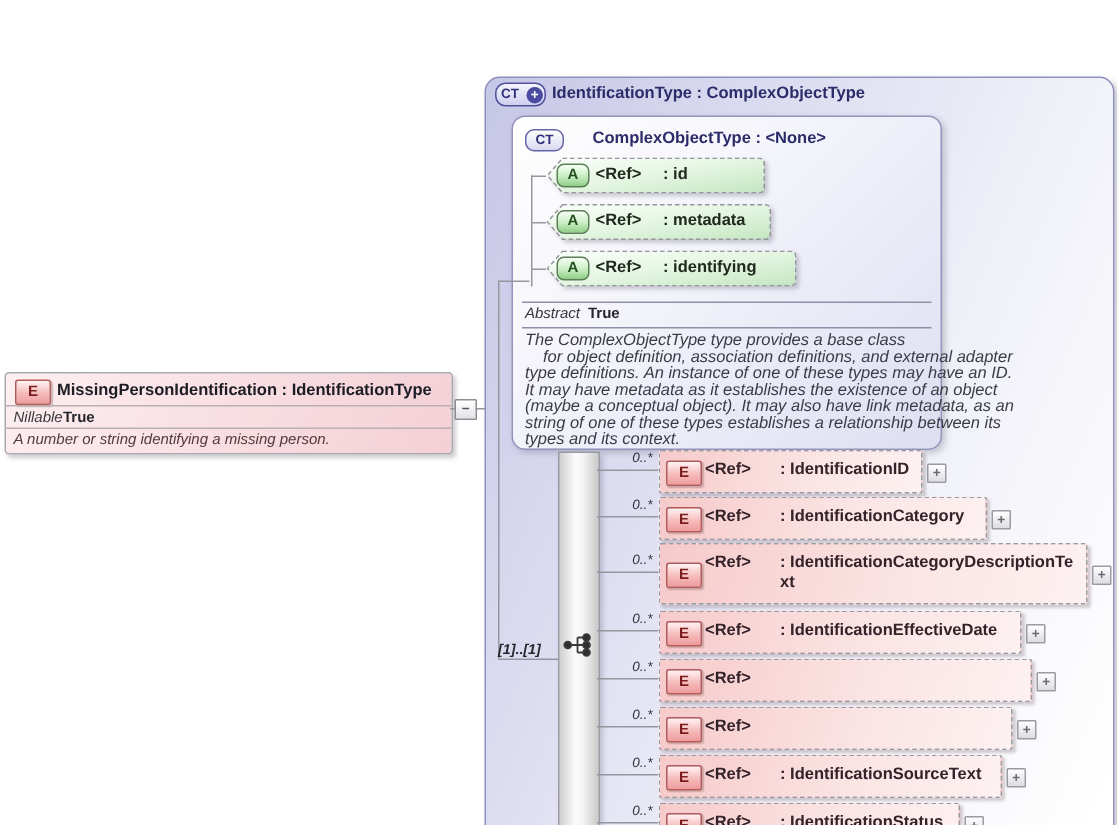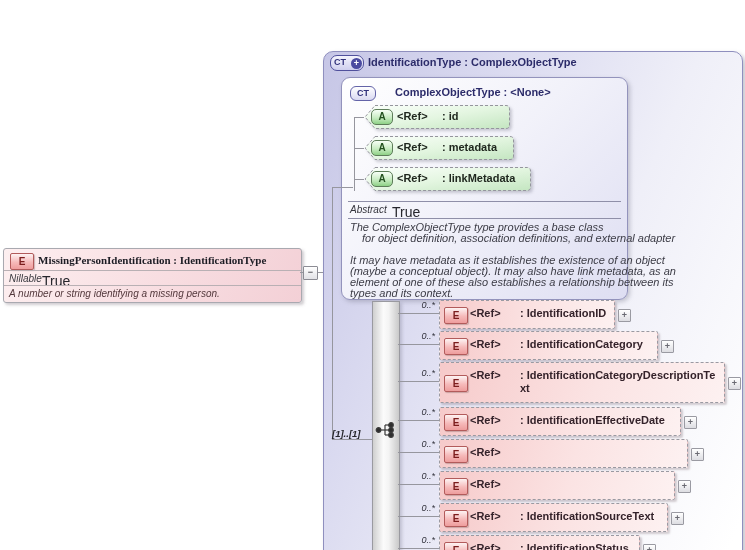--- a/index.html
+++ b/index.html
@@ -10,21 +10,21 @@
   .vline{position:absolute;width:1px;background:#96969e;}
 
   
   .lbox{position:absolute;left:3px;top:248px;width:297px;height:53px;
         border:1px solid #a9a9b0;border-radius:3px;
         background:linear-gradient(115deg,#fdeff0 0%,#f8dde1 55%,#f3d0d6 100%);
         box-shadow:2px 2px 3px rgba(120,110,120,.35);}
   .lbox .sep{position:absolute;left:0;right:0;height:1px;background:#b9b0b4;}
   .box-title{position:absolute;font-size:11px;font-weight:bold;color:#1c1c24;white-space:nowrap;}
   .attr-label{font-style:italic;font-size:10px;color:#3a3a40;position:absolute;white-space:nowrap;}
-  .attr-value{font-weight:normal;font-size:14px;color:#26262c;position:absolute;white-space:nowrap;}
+  .attr-value{font-weight:bold;font-size:10px;color:#26262c;position:absolute;white-space:nowrap;}
   .lbox-desc{position:absolute;font-style:italic;font-size:10px;color:#53383c;white-space:nowrap;}
 
   
   .e-icon{position:absolute;width:22px;height:15px;line-height:15px;text-align:center;
           font-size:10px;font-weight:bold;color:#7c1d1d;border:1px solid #b25b5b;border-radius:2px;
           background:linear-gradient(to bottom,#fdf3f3 0%,#f6baba 55%,#ee9d9d 100%);
           box-shadow:1px 1px 1px rgba(120,80,80,.35);}
   .a-icon{position:absolute;width:20px;height:14px;line-height:14px;text-align:center;
           font-size:10px;font-weight:bold;color:#23501f;border:1px solid #5d7d59;border-radius:5px;
           background:linear-gradient(to bottom,#f7fff6 0%,#c8ecc2 55%,#8ed186 100%);}
@@ -92,21 +92,21 @@
       <stop offset="0.5" stop-color="#e4f6e1"></stop>
       <stop offset="1" stop-color="#c4e6c1"></stop>
     </linearGradient>
   </defs>
 </svg>
 
 <div class="stage">
 
   <div class="lbox">
     <span class="e-icon" style="left:6px;top:4px;">E</span>
-    <div class="box-title" style="left:34px;top:5px;font-family:Liberation Serif, serif;">MissingPersonIdentification : IdentificationType</div>
+    <div class="box-title" style="left:34px;top:5px;">MissingPersonIdentification : IdentificationType</div>
     <div class="sep" style="top:21px;"></div>
     <div class="attr-label" style="left:5px;top:24px;">Nillable</div>
     <div class="attr-value" style="left:38px;top:24px;">True</div>
     <div class="sep" style="top:36px;"></div>
     <div class="lbox-desc" style="left:5px;top:39px;">A number or string identifying a missing person.</div>
   </div>
 
   <div class="hline" style="left:300px;top:272px;width:31px;"></div>
   <div class="toggle">−</div>
 
@@ -141,32 +141,33 @@
         <span class="a-icon" style="left:7px;top:4px;">A</span>
         <span class="ref-text" style="left:33px;top:5px;">&lt;Ref&gt;</span>
         <span class="name-text" style="left:78px;top:5px;">: metadata</span>
       </div>
       <div class="attr-row" style="left:22px;top:89px;width:167px;">
         <svg width="167" height="24">
             <path d="M11 .5 H163 Q166.5 .5 166.5 4 V20 Q166.5 23.5 163 23.5 H11 L1 12 Z" fill="url(#attrGrad)" stroke="#95959d" stroke-width="1" stroke-dasharray="3 2"></path>
           </svg>
         <span class="a-icon" style="left:7px;top:4px;">A</span>
         <span class="ref-text" style="left:33px;top:5px;">&lt;Ref&gt;</span>
-        <span class="name-text" style="left:78px;top:5px;">: linkMetadata</span>
+        <span class="name-text" style="left:78px;top:5px;">: identifying</span>
       </div>
 
       <div class="sepline" style="top:123px;"></div>
       <div class="attr-label" style="left:8px;top:126px;color:#34343c;">Abstract</div>
       <div class="attr-value" style="left:50px;top:126px;">True</div>
       <div class="sepline" style="top:140px;"></div>
       <div class="ibox-desc-line" style="top:143px;">The ComplexObjectType type provides a base class</div>
       <div class="ibox-desc-line" style="top:154px;padding-left:12px;">for object definition, association definitions, and external adapter</div>
+      <div class="ibox-desc-line" style="top:165px;">type definitions. An instance of one of these types may have an ID.</div>
       <div class="ibox-desc-line" style="top:176px;">It may have metadata as it establishes the existence of an object</div>
       <div class="ibox-desc-line" style="top:187px;">(maybe a conceptual object). It may also have link metadata, as an</div>
-      <div class="ibox-desc-line" style="top:198px;">element of one of these also establishes a relationship between its</div>
+      <div class="ibox-desc-line" style="top:198px;">string of one of these types establishes a relationship between its</div>
       <div class="ibox-desc-line" style="top:209px;">types and its context.</div>
     </div>
 
     <div class="vline" style="left:8px;top:135px;height:252px;"></div>
     <div class="hline" style="left:8px;top:135px;width:21px;"></div>
     <div class="hline" style="left:8px;top:387px;width:40px;"></div>
     <div class="occurrence">[1]..[1]</div>
 
     <div class="seqbar">
       <svg width="22" height="16" style="position:absolute;left:2px;top:120px;">

